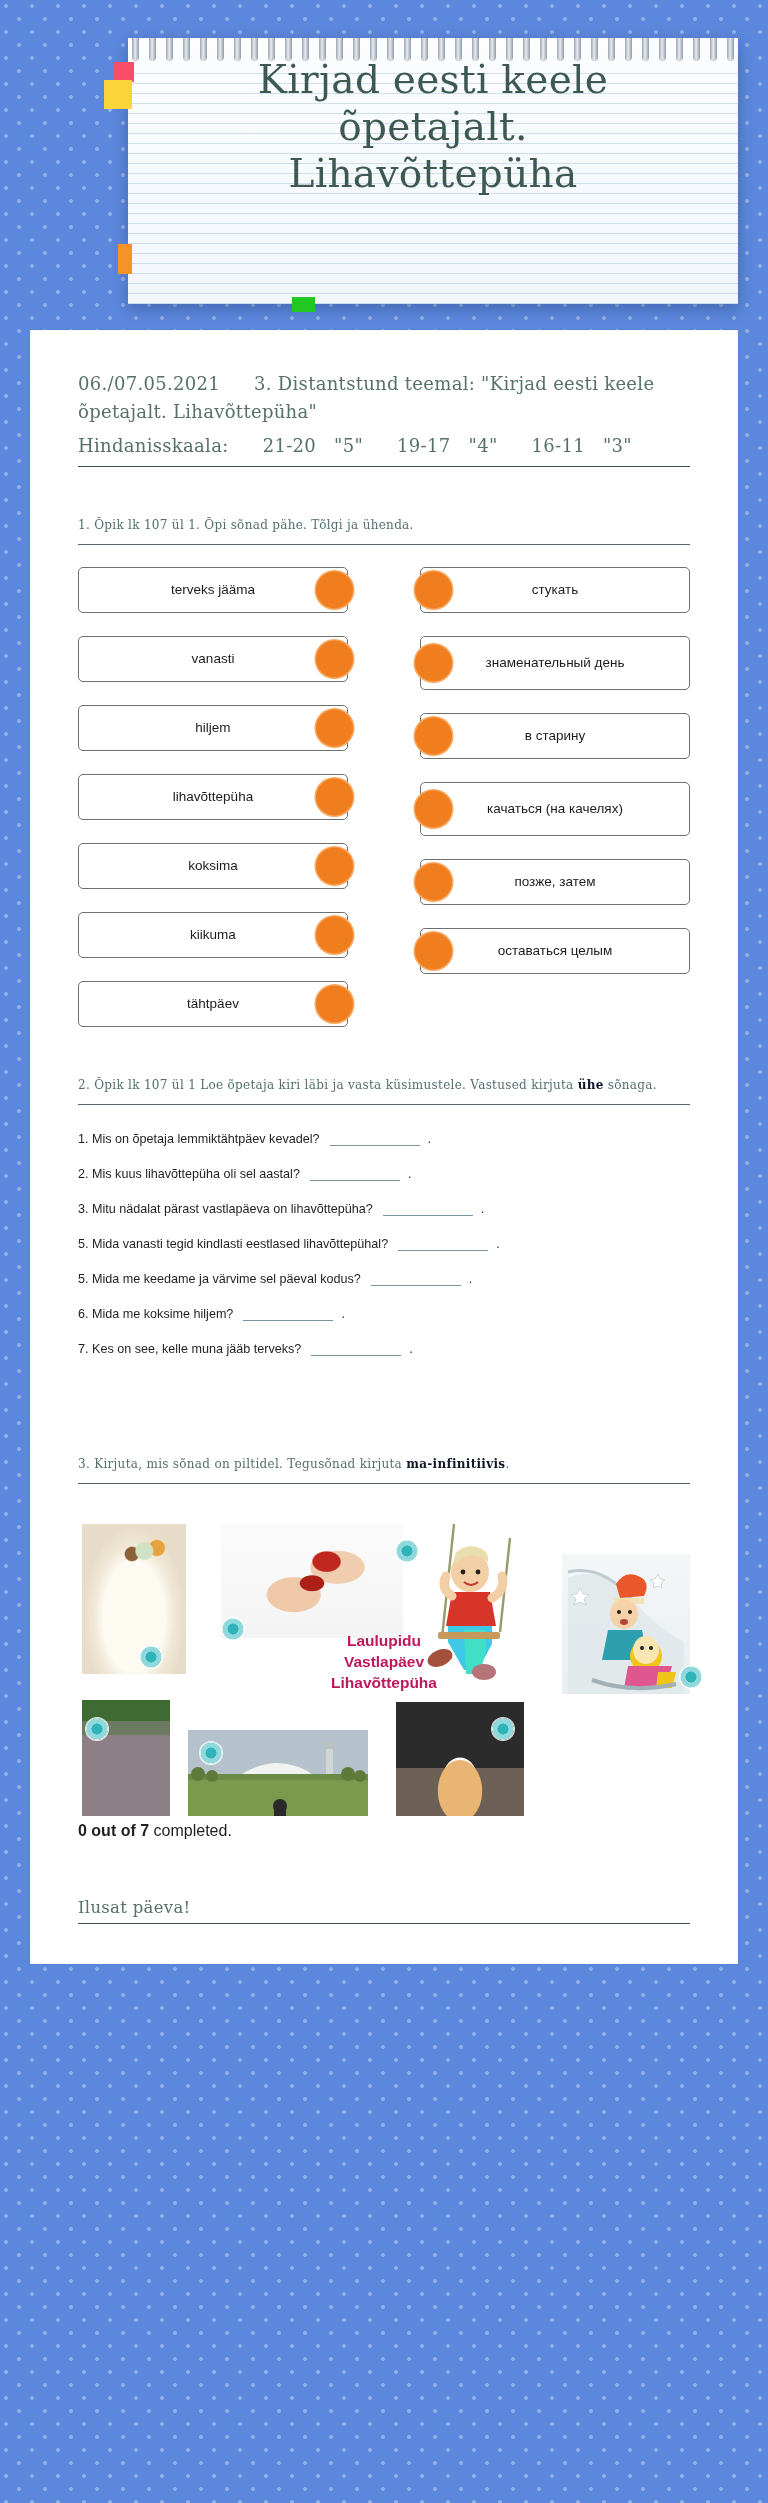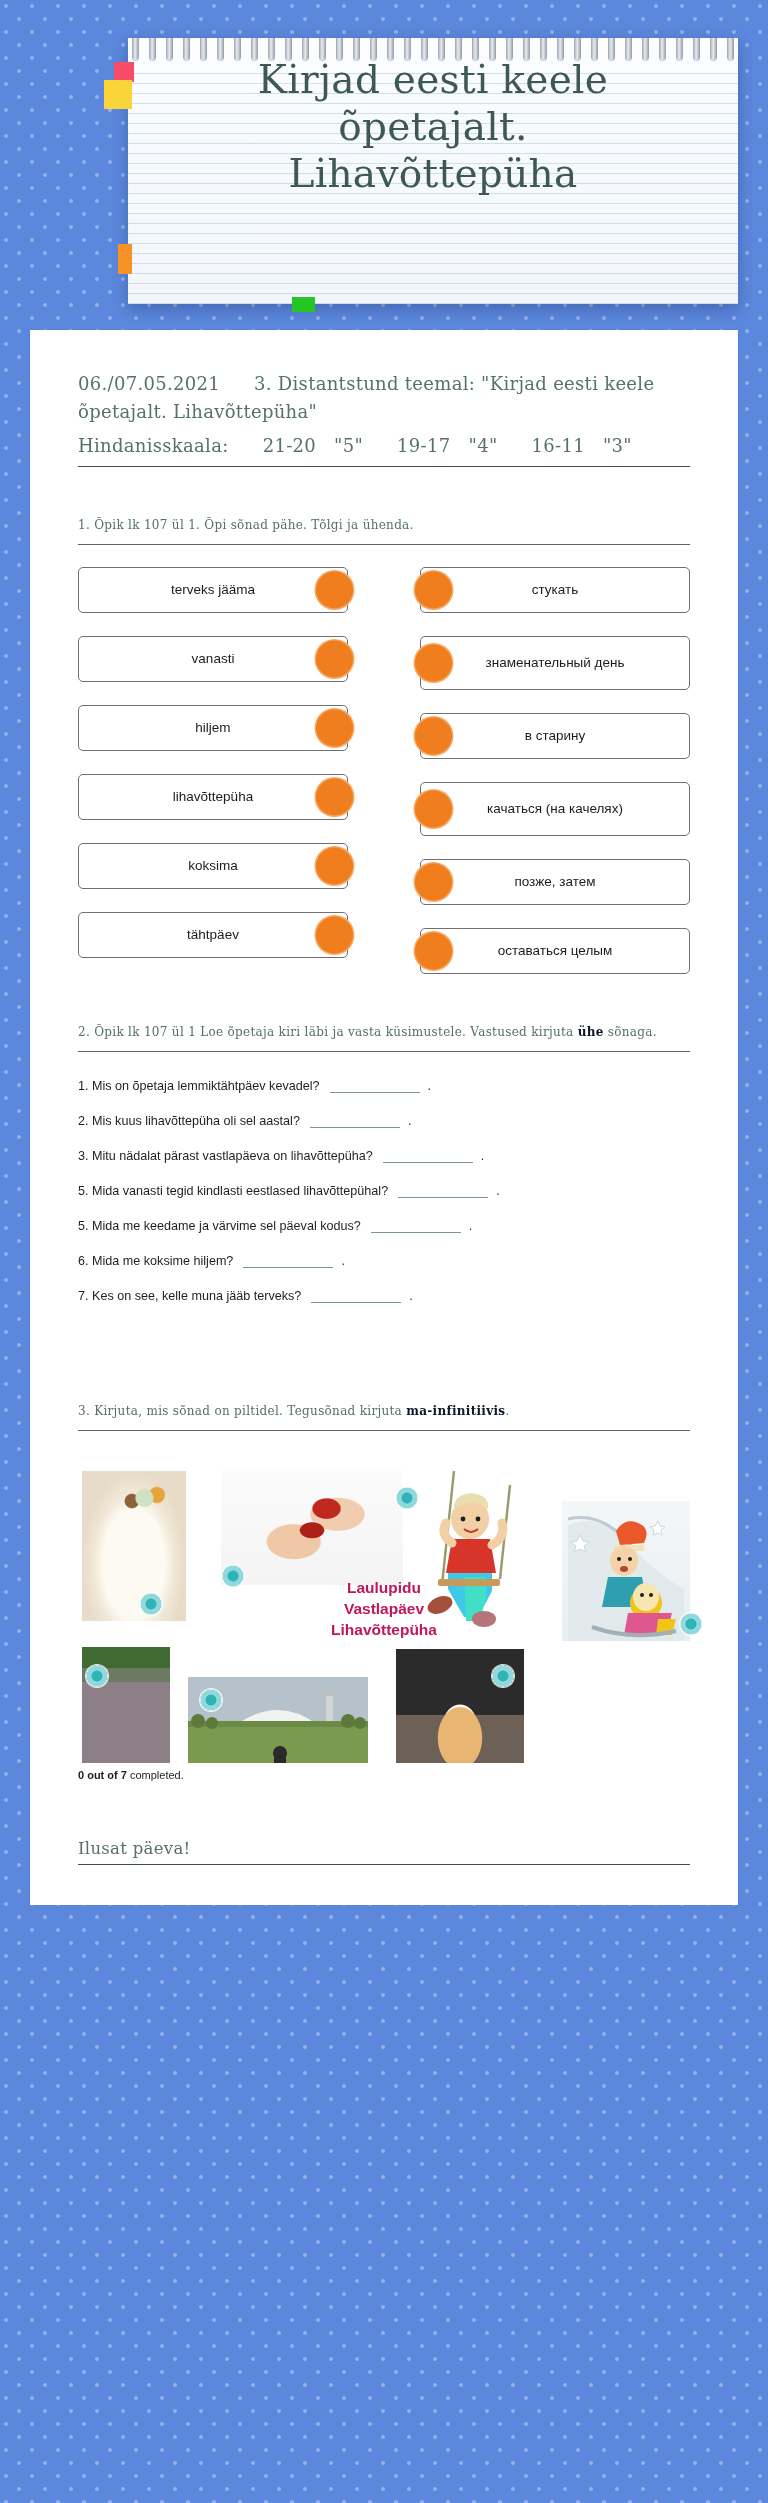--- a/index.html
+++ b/index.html
@@ -214,21 +214,21 @@
     background:
       linear-gradient(#b9c3cb 0 48%, #8aa05f 48% 78%, #b9a98f 78% 100%);
   }
   .img-bun{
     background:
       radial-gradient(ellipse at 50% 78%, #e8b573 0 24%, transparent 25%),
       radial-gradient(ellipse at 50% 66%, #fdf8f2 0 18%, transparent 19%),
       linear-gradient(#2b2b2b 0 58%, #6d6157 58% 100%);
   }
   .completed{
-    font-size:11px;
+    font-size:16px;
     color:#1f1f1f;
     margin-top:6px;
   }
   .completed b{font-weight:700;}
   .footer-note{
     margin-top:58px;
     font-size:16.5px;
     color:#56706a;
   }
   .sheet-pad{height:40px;}
@@ -332,20 +332,24 @@
             <div class="mcard">
               <span>hiljem</span>
               <span class="dot"></span>
             </div>
             <div class="mcard">
               <span>lihavõttepüha</span>
               <span class="dot"></span>
             </div>
             <div class="mcard">
               <span>koksima</span>
+              <span class="dot"></span>
+            </div>
+            <div class="mcard">
+              <span>kiikuma</span>
               <span class="dot"></span>
             </div>
             <div class="mcard">
               <span>tähtpäev</span>
               <span class="dot"></span>
             </div>
           </div>
         <div class="col right" id="col-right">
             <div class="mcard">
               <span>стукать</span>

